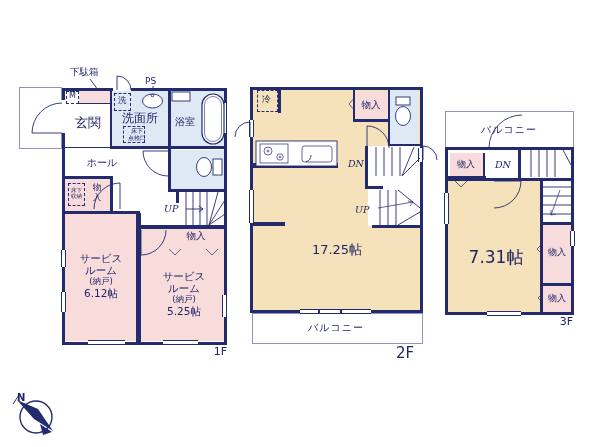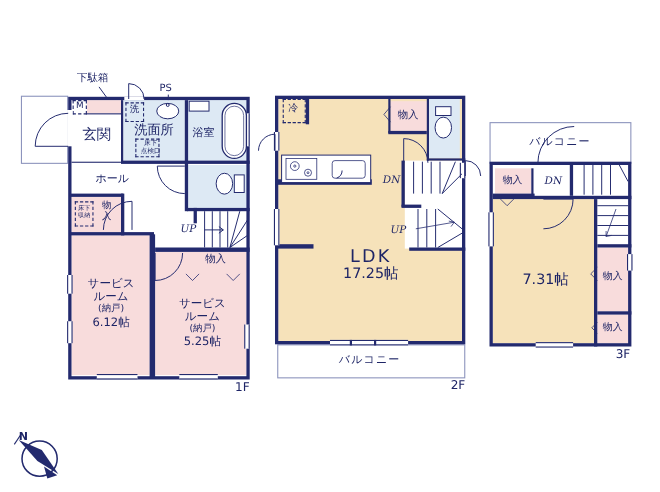--- a/index.html
+++ b/index.html
@@ -132,24 +132,23 @@
   <div class="win v" style="left:249px;top:190px;width:5px;height:33px;"></div>
   <div class="win h" style="left:300px;top:309px;width:71px;height:5px;"></div>
   <div class="tick" style="left:318px;top:309px;width:2px;height:5px;"></div>
   <div class="tick" style="left:340px;top:309px;width:2px;height:5px;"></div>
   <div class="win v" style="left:418px;top:148px;width:5px;height:14px;"></div>
 
   <div class="lbl" style="left:262px;top:95px;font-size:9px;">冷</div>
   <div class="lbl ctr" style="left:351px;top:100px;width:40px;font-size:9.5px;">物入</div>
   <div class="lbl updn" style="left:348px;top:159px;">DN</div>
   <div class="lbl updn" style="left:355px;top:205px;">UP</div>
-  <div class="lbl ctr" style="left:287px;top:224px;width:100px;font-size:16px;letter-spacing:2px;">LDK</div>
   <div class="lbl ctr" style="left:287px;top:243px;width:100px;font-size:13px;">17.25帖</div>
   <div class="lbl ctr" style="left:286px;top:322px;width:100px;font-size:10px;letter-spacing:1px;">バルコニー</div>
-  <div class="lbl" style="left:396px;top:345px;width:27px;text-align:right;font-size:11px;">2F</div>
+  <div class="lbl" style="left:396px;top:345px;width:27px;font-size:15px;">2F</div>
 
   <div class="room" style="left:448px;top:181px;width:92px;height:131px;background:var(--cream);"></div>
   <div class="room" style="left:450px;top:153px;width:33px;height:23px;background:var(--pink);"></div>
   <div class="room" style="left:543px;top:225px;width:28px;height:58px;background:var(--pink);"></div>
   <div class="room" style="left:543px;top:286px;width:28px;height:26px;background:var(--pink);"></div>
 
   <div class="thinbox" style="left:445px;top:111px;width:129px;height:38px;"></div>
 
   <div class="outline" style="left:445px;top:147px;width:129px;height:168px;"></div>
   <div class="wall" style="left:483px;top:153px;width:2px;height:25px;"></div>
@@ -160,21 +159,21 @@
   <div class="wall" style="left:543px;top:222px;width:31px;height:3px;"></div>
   <div class="wall" style="left:543px;top:283px;width:31px;height:3px;"></div>
 
   <div class="win v" style="left:444px;top:193px;width:5px;height:31px;"></div>
   <div class="win h" style="left:487px;top:311px;width:34px;height:5px;"></div>
   <div class="win v" style="left:570px;top:231px;width:5px;height:15px;"></div>
 
   <div class="lbl ctr" style="left:459px;top:124px;width:100px;font-size:10px;letter-spacing:1px;">バルコニー</div>
   <div class="lbl ctr" style="left:446px;top:160px;width:40px;font-size:9px;">物入</div>
   <div class="lbl updn" style="left:495px;top:160px;">DN</div>
-  <div class="lbl ctr" style="left:446px;top:248px;width:100px;font-size:13px;">7.31帖</div>
+  <div class="lbl ctr" style="left:446px;top:248px;width:100px;font-size:17px;">7.31帖</div>
   <div class="lbl ctr" style="left:537px;top:248px;width:40px;font-size:9px;">物入</div>
   <div class="lbl ctr" style="left:537px;top:294px;width:40px;font-size:9px;">物入</div>
   <div class="lbl" style="left:546px;top:316px;width:27px;text-align:right;font-size:11px;">3F</div>
 
   <div class="lbl" style="left:17px;top:392px;font-size:10px;font-weight:bold;">N</div>
 
   <svg class="ovl" width="600" height="447" viewBox="0 0 600 447">
     <g stroke="#232a6e" fill="none" stroke-width="0.9">
 
       <path d="M90,79 L98,90"></path>

